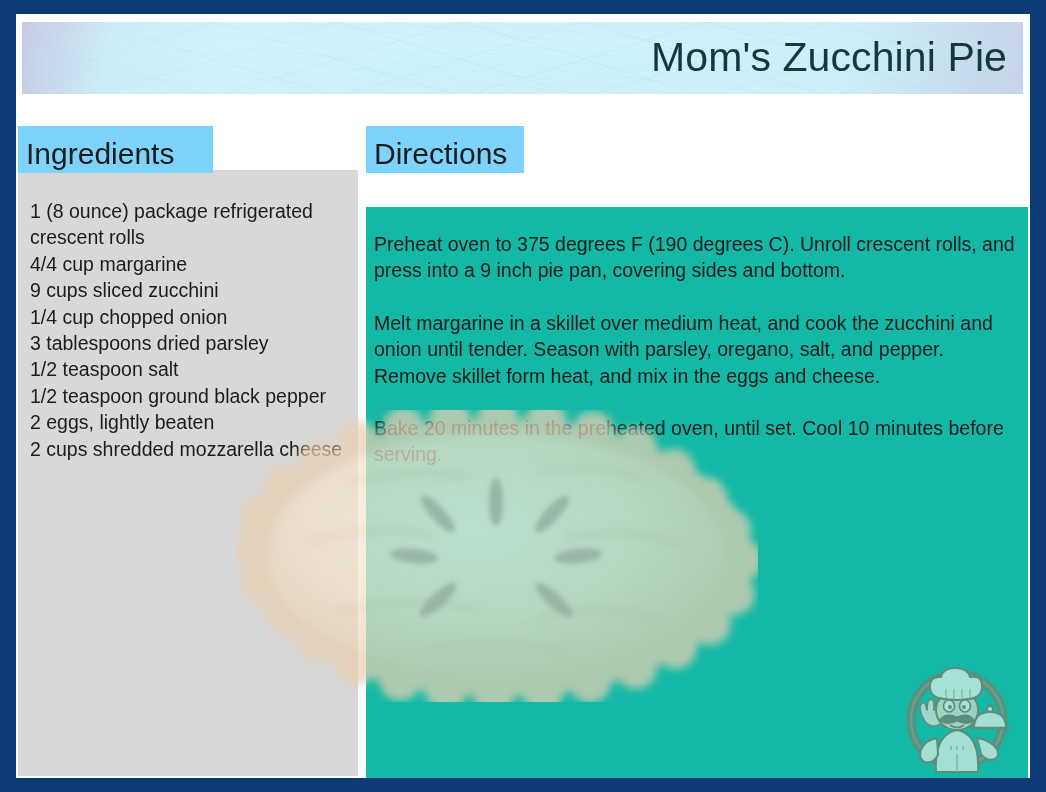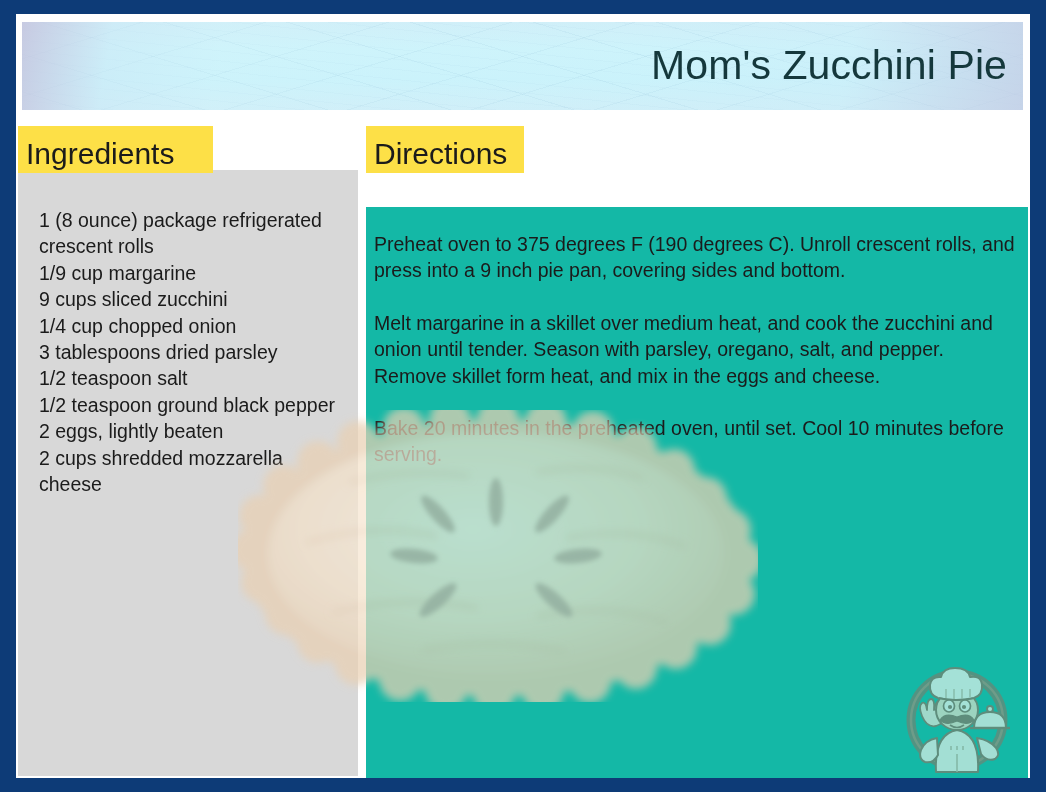--- a/index.html
+++ b/index.html
@@ -32,21 +32,21 @@
     background: #ffffff;
     overflow: hidden;
   }
 
   
   #header-banner {
     position: absolute;
     left: 6px;
     top: 8px;
     width: 1001px;
-    height: 88px;
+    height: 72px;
     background:
       linear-gradient(100deg,
         rgba(198,196,222,0.85) 0%,
         rgba(205,233,246,0.55) 9%,
         rgba(214,245,250,0.30) 20%,
         rgba(221,248,252,0.10) 38%,
         rgba(216,246,251,0.10) 62%,
         rgba(206,236,247,0.35) 82%,
         rgba(196,205,229,0.80) 100%),
       repeating-linear-gradient(17deg,
@@ -80,21 +80,21 @@
     line-height: 1.1;
     color: #15383c;
     letter-spacing: 0.1px;
     white-space: nowrap;
   }
 
   
   .panel-heading {
     position: absolute;
     height: 47px;
-    background: #fde047;
+    background: #7dd3fc;
     z-index: 4;
   }
   .panel-heading .heading-text {
     position: absolute;
     left: 8px;
     bottom: 2px;
     font-size: 30px;
     line-height: 34px;
     color: #1b1b1b;
     white-space: nowrap;
@@ -121,21 +121,21 @@
     width: 195px;
   }
   #ingredients-panel {
     left: 2px;
     top: 156px;
     width: 340px;
     height: 606px;
     background: #d8d8d8;
   }
   #ingredients-list {
-    margin: 13px;
+    margin: 4px;
     padding: 0;
     list-style: none;
   }
   #ingredients-list li {
     margin: 0;
     padding: 0;
   }
 
   
   #directions-heading {
@@ -192,21 +192,21 @@
     </div>
 
     <div class="panel-heading" id="ingredients-heading">
       <span class="heading-text">Ingredients</span>
     </div>
 
     <div class="panel-body" id="ingredients-panel" style="background: rgb(216, 216, 216);">
       <div class="panel-text">
         <ul id="ingredients-list">
             <li>1 (8 ounce) package refrigerated crescent rolls</li>
-            <li>1/9 cup margarine</li>
+            <li>4/4 cup margarine</li>
             <li>9 cups sliced zucchini</li>
             <li>1/4 cup chopped onion</li>
             <li>3 tablespoons dried parsley</li>
             <li>1/2 teaspoon salt</li>
             <li>1/2 teaspoon ground black pepper</li>
             <li>2 eggs, lightly beaten</li>
             <li>2 cups shredded mozzarella cheese</li>
           </ul>
       </div>
     </div>

